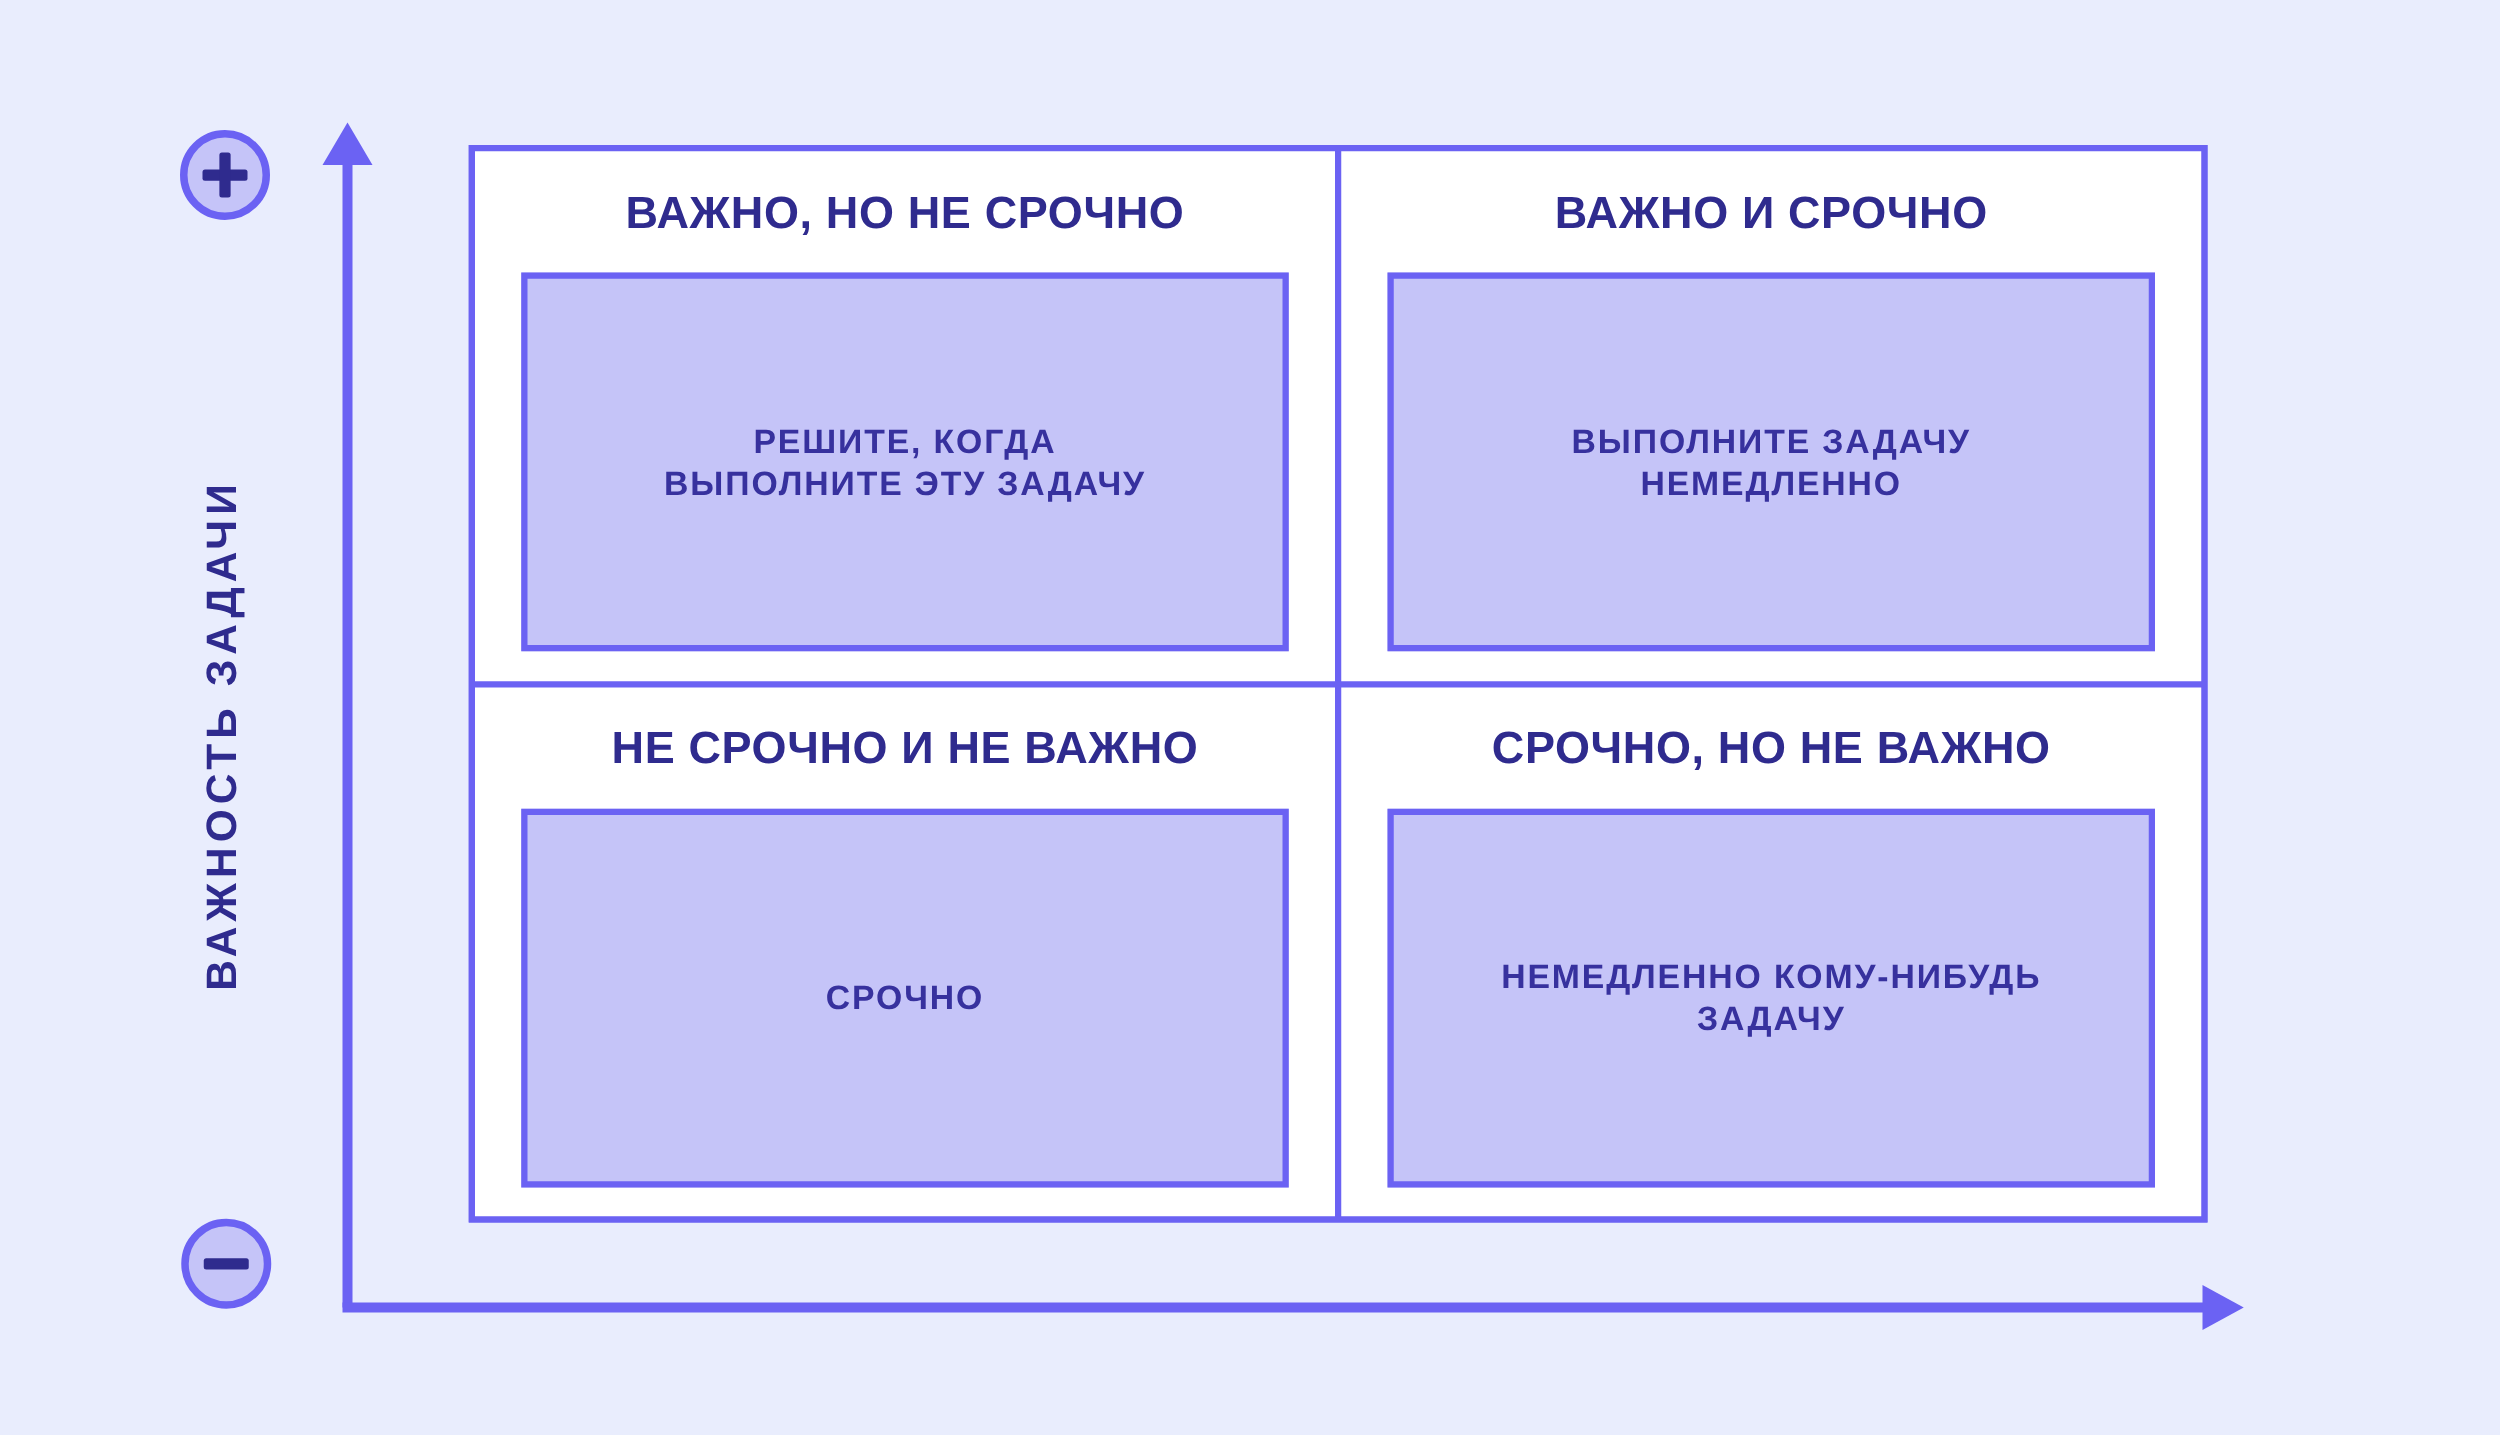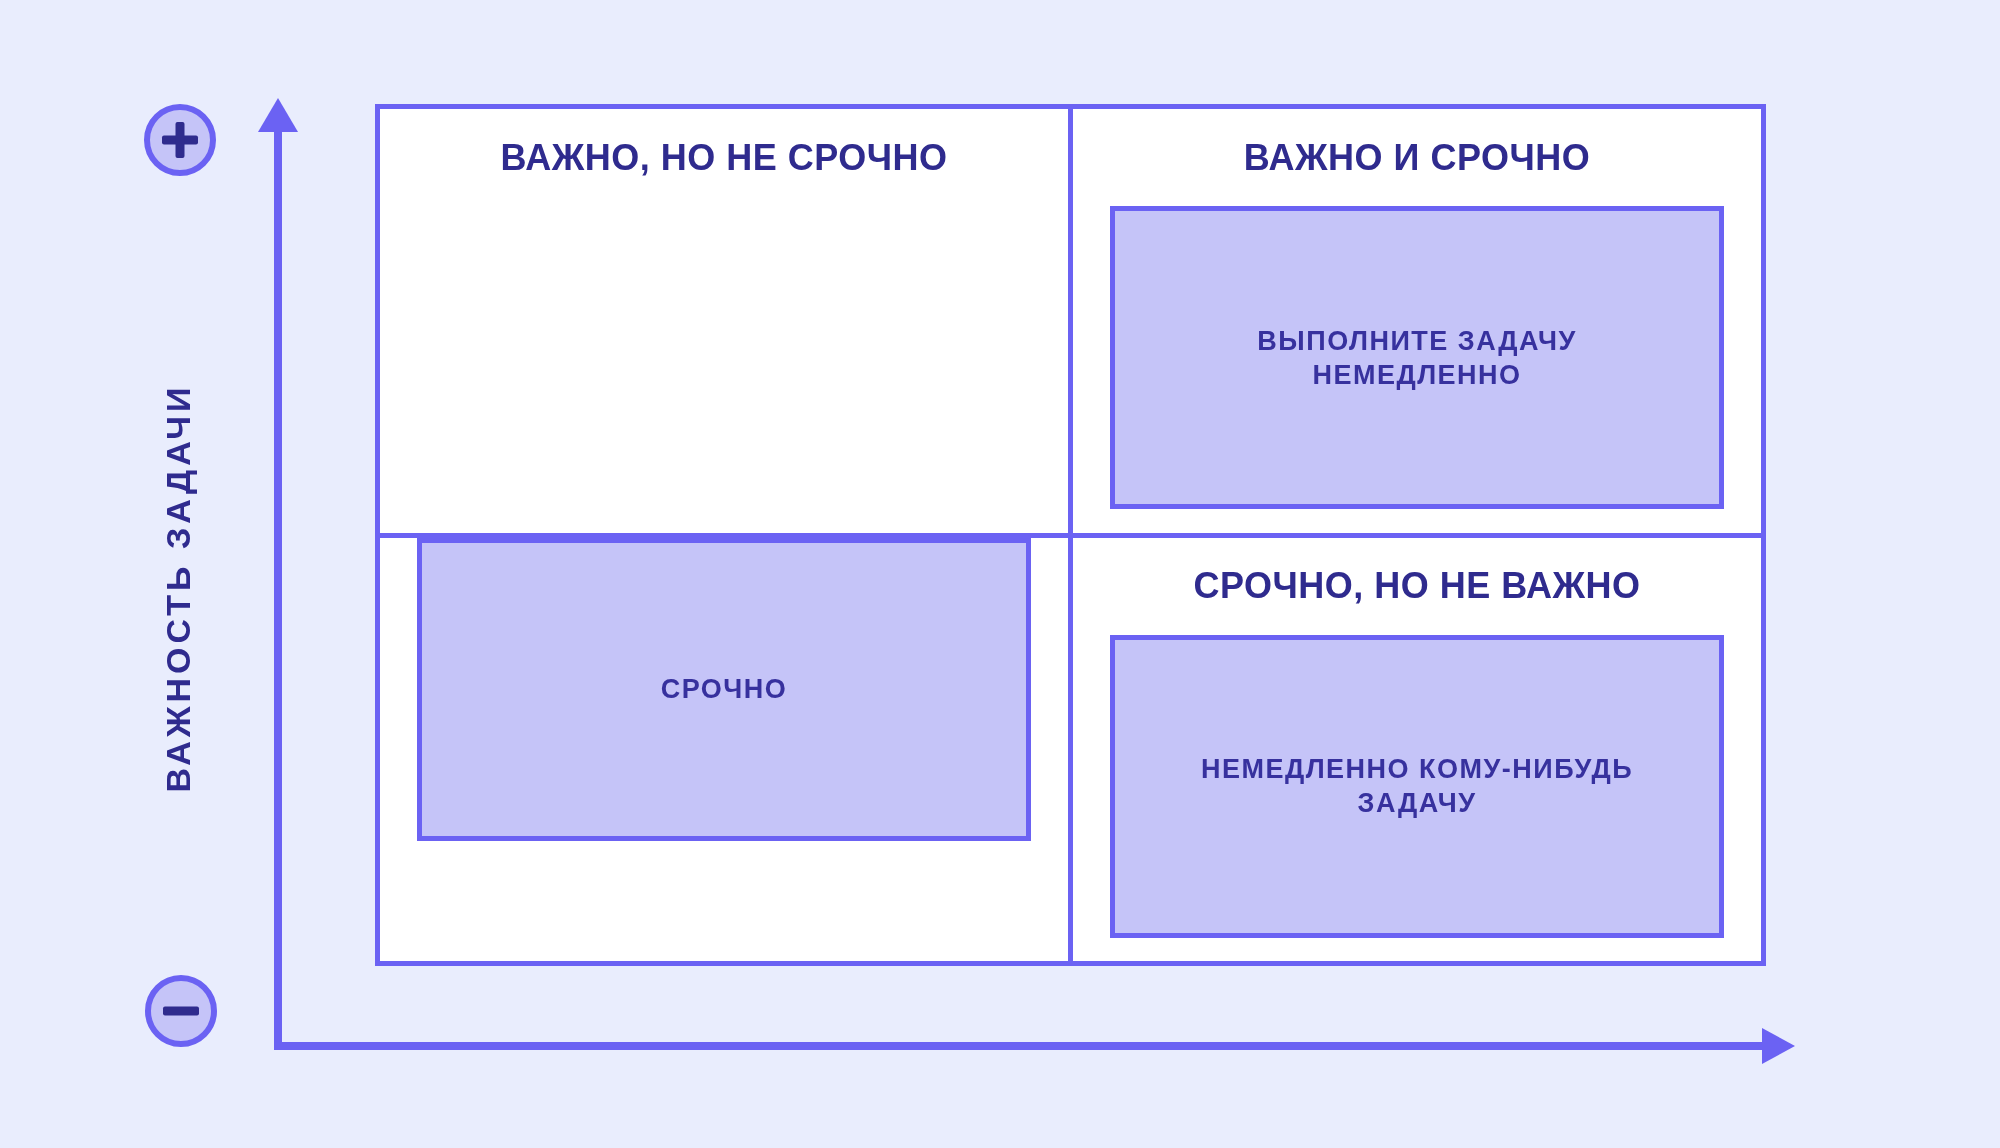--- a/index.html
+++ b/index.html
@@ -11,21 +11,21 @@
     height: 1148px;
     position: relative;
     background: #e9edfd;
     font-family: "Liberation Sans", sans-serif;
     overflow: hidden;
   }
   
   .matrix {
     position: absolute;
     left: 375px;
-    top: 104px;
+    top: 116px;
     width: 1381px;
     height: 852px;
     box-sizing: content-box;
     border: 5px solid #6b62f3;
     background: #6b62f3;
     display: grid;
     grid-template-columns: 1fr 1fr;
     grid-template-rows: 1fr 1fr;
     gap: 5px;
   }
@@ -156,31 +156,36 @@
 
 <div class="axis-line v-axis"></div>
 <div class="arrowhead arrow-up"></div>
 <div class="axis-line h-axis"></div>
 <div class="arrowhead arrow-right"></div>
 
 <div class="matrix">
 
   <div class="quadrant">
     <div class="q-title">ВАЖНО, НО НЕ СРОЧНО</div>
+    <div class="action-box">
+      <div class="action-line">РЕШИТЕ, КОГДА</div>
+      <div class="action-line">ВЫПОЛНИТЕ ЭТУ ЗАДАЧУ</div>
+    </div>
   </div>
 
   <div class="quadrant">
     <div class="q-title">ВАЖНО И СРОЧНО</div>
     <div class="action-box">
       <div class="action-line">ВЫПОЛНИТЕ ЗАДАЧУ</div>
       <div class="action-line">НЕМЕДЛЕННО</div>
     </div>
   </div>
 
   <div class="quadrant">
+    <div class="q-title">НЕ СРОЧНО И НЕ ВАЖНО</div>
     <div class="action-box">
       <div class="action-line">СРОЧНО</div>
     </div>
   </div>
 
   <div class="quadrant">
     <div class="q-title">СРОЧНО, НО НЕ ВАЖНО</div>
     <div class="action-box">
       <div class="action-line">НЕМЕДЛЕННО КОМУ-НИБУДЬ</div>
       <div class="action-line">ЗАДАЧУ</div>

